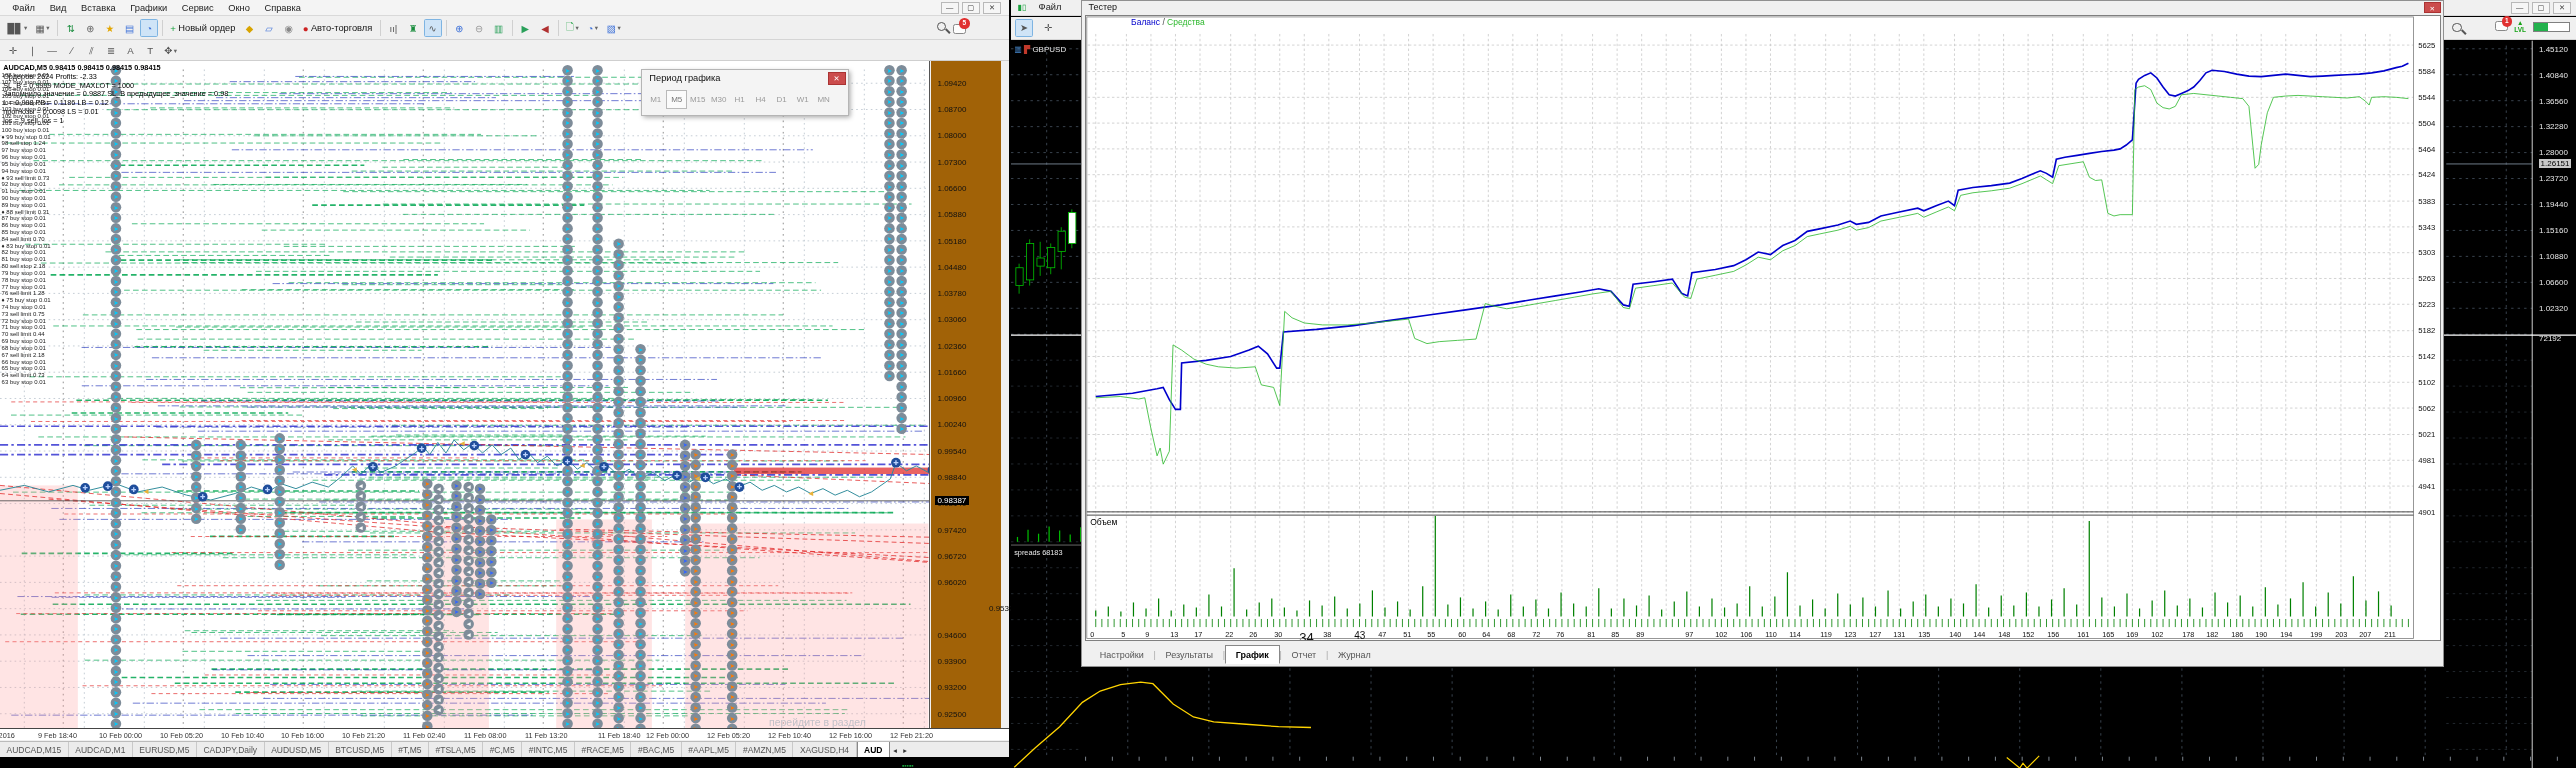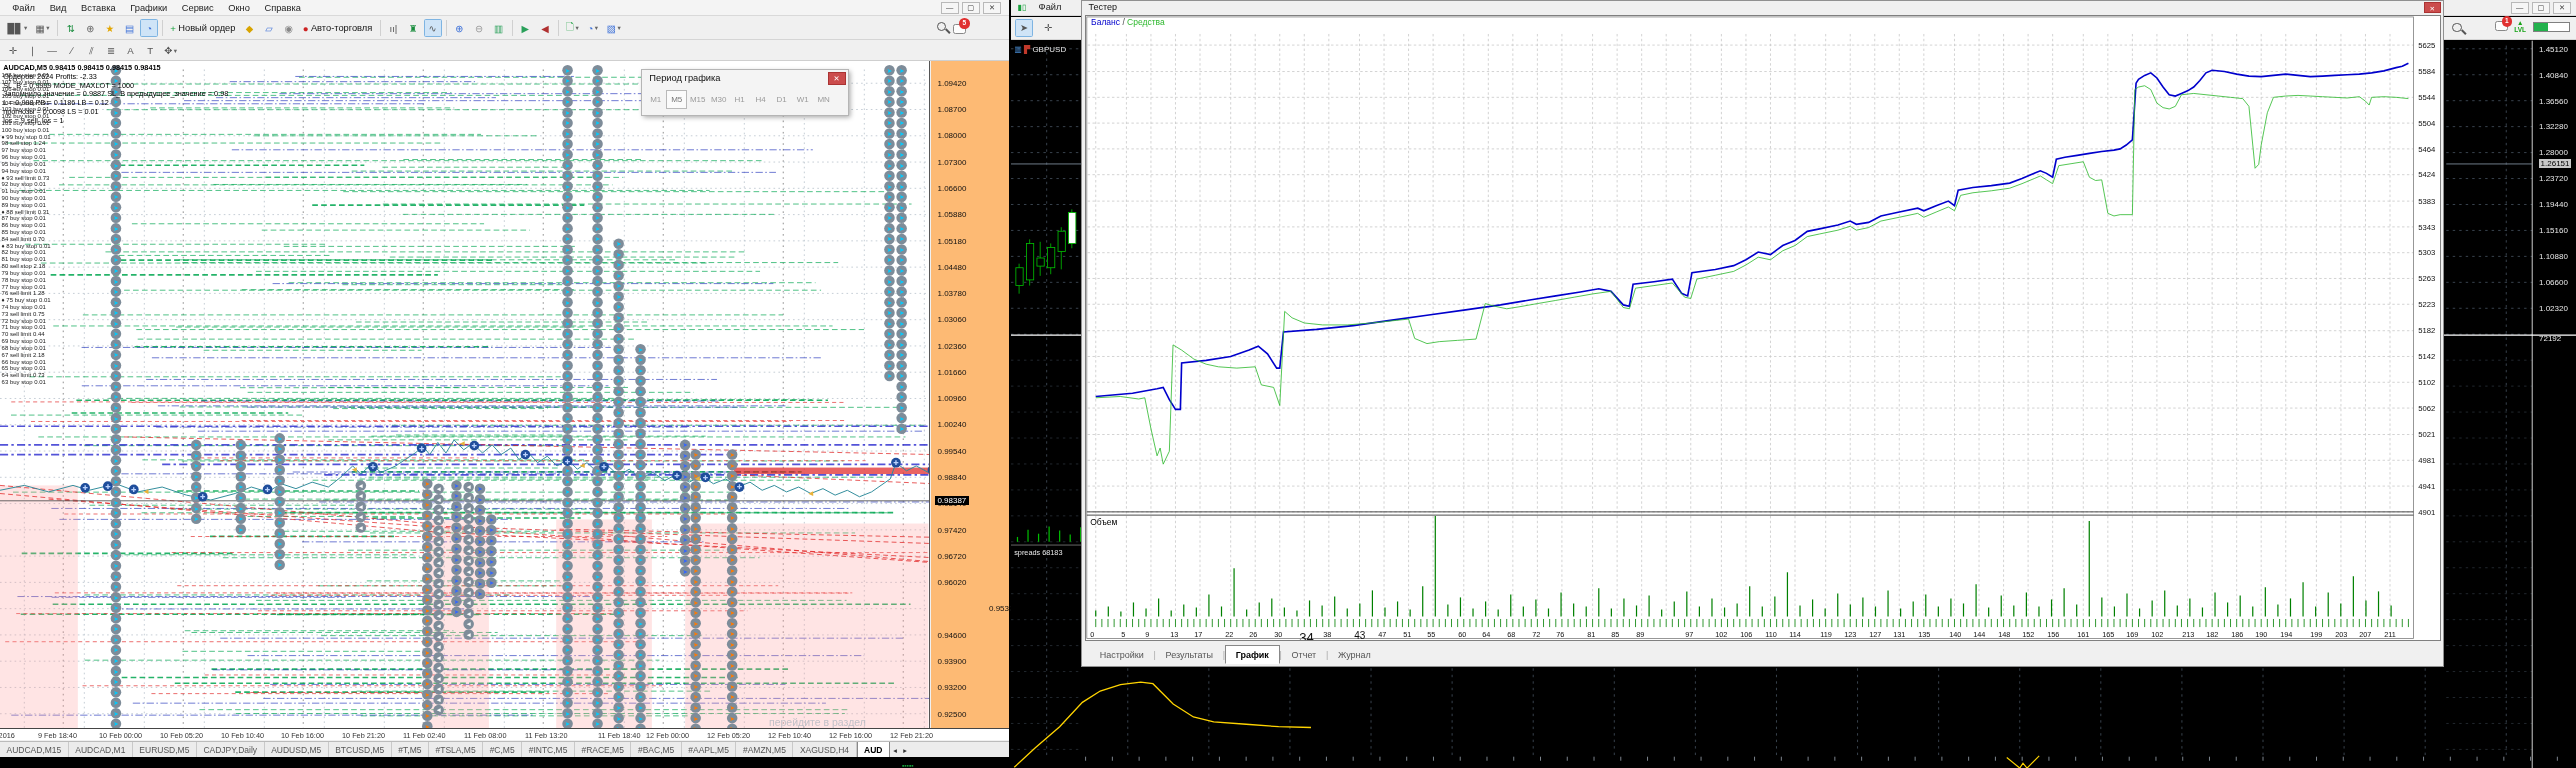--- a/index.html
+++ b/index.html
@@ -19,21 +19,21 @@
   .tbtn .cap { font-size:6.5px; color:#666; margin-left:1.6px; }
   .tlabel { font-size:9.3px; color:#111; margin-left:2.4px; }
   .vsep { width:0.8px; height:16px; background:#d0d0d0; margin:0 3.2px; }
   .toolbar2 { left:0; top:41px; width:100%; height:20px; background:#f0f0f0; border-bottom:0.8px solid #cfcfcf; display:flex; align-items:center; padding-left:3.2px; }
 
   
   #lchart { left:0; top:61px; width:930px; height:668px; background:#fff; overflow:hidden; border-right:0.8px solid #555; }
   #lsvg { position:absolute; left:0; top:0; }
   .cmt { position:absolute; font-size:7.3px; color:#000; white-space:nowrap; }
   #lwatermark { position:absolute; font-size:10.5px; color:#aeb6bf; opacity:.75; }
-  #lpaxis { left:931px; top:61px; width:78px; height:668px; background:#fdba74; }
+  #lpaxis { left:931px; top:61px; width:70px; height:668px; background:#a16207; }
   #ltaxis { left:0; top:728px; width:1009px; height:12px; background:#fff; border-top:0.8px solid #444; overflow:hidden; }
   #ltabs { left:0; top:741px; width:1009px; height:16px; background:#ececec; border-top:0.8px solid #bbb; display:flex; align-items:flex-end; overflow:hidden; }
   .stab { font-size:8.5px; color:#555; padding:2.4px 6.5px 2.4px 6.5px; border-right:0.8px solid #c9c9c9; white-space:nowrap; }
   .stab.active { background:#fff; color:#000; font-weight:bold; border:0.8px solid #888; border-bottom:none; }
   .tabarr { font-size:7.3px; color:#333; padding:2.4px 3.2px; }
 
   
   #pdialog { left:641px; top:69px; width:208px; height:47px; background:#f4f4f4; border:0.8px solid #b5b5b5; box-shadow:1.6px 2.4px 4.9px rgba(0,0,0,.35); z-index:40; }
   #pdialog .ttl { position:absolute; left:7.3px; top:3.2px; font-size:9.3px; color:#111; }
   #pdialog .close { position:absolute; right:2.4px; top:2.4px; width:18px; height:13px; background:#cb4c4c; color:#fff; font-size:7.3px; text-align:center; line-height:12px; border:0.8px solid #a33; }
@@ -1981,21 +1981,21 @@
         <div style="position: absolute; left: 1528px; top: 304px; font-size: 8px; color: rgb(232, 232, 232);">1.02320</div>
       </div>
     <div class="dbadge" style="left:1528px;top:159px;">1.26151</div>
     <div class="dlab" style="left:1528px;top:334px;">72192</div>
 
     <div id="tester" class="abs" style="left:70px;">
       <div class="ttl">Тестер</div>
       <div class="close">✕</div>
       <div id="tgraph">
         <div id="tlegend">
-          <span style="color:#0000cc;">Баланс</span><span style="color:#444;"> / </span><span style="color:#2db82d;">Средства</span>
+          <span style="color:#0000cc;margin-left:40px;">Баланс</span><span style="color:#444;"> / </span><span style="color:#2db82d;">Средства</span>
         </div>
         <div id="tvol-label">Объем</div>
         <svg id="tsvg" width="1355" height="625" style="position:absolute;left:0;top:0;" viewBox="0 0 1670 770">
             <line x1="12" y1="22" x2="12" y2="740" stroke="#c9c9c9" stroke-width="1" stroke-dasharray="3 3" opacity="1"></line>
             <line x1="49.8" y1="22" x2="49.8" y2="740" stroke="#c9c9c9" stroke-width="1" stroke-dasharray="3 3" opacity="1"></line>
             <line x1="80.03999999999999" y1="22" x2="80.03999999999999" y2="740" stroke="#c9c9c9" stroke-width="1" stroke-dasharray="3 3" opacity="1"></line>
             <line x1="110.28" y1="22" x2="110.28" y2="740" stroke="#c9c9c9" stroke-width="1" stroke-dasharray="3 3" opacity="1"></line>
             <line x1="140.51999999999998" y1="22" x2="140.51999999999998" y2="740" stroke="#c9c9c9" stroke-width="1" stroke-dasharray="3 3" opacity="1"></line>
             <line x1="178.32" y1="22" x2="178.32" y2="740" stroke="#c9c9c9" stroke-width="1" stroke-dasharray="3 3" opacity="1"></line>
             <line x1="208.56" y1="22" x2="208.56" y2="740" stroke="#c9c9c9" stroke-width="1" stroke-dasharray="3 3" opacity="1"></line>
@@ -2444,21 +2444,21 @@
             <div style="position: absolute; left: 832px; top: 614px; font-size: 7.3px; color: rgb(17, 17, 17);">135</div>
             <div style="position: absolute; left: 863px; top: 614px; font-size: 7.3px; color: rgb(17, 17, 17);">140</div>
             <div style="position: absolute; left: 887px; top: 614px; font-size: 7.3px; color: rgb(17, 17, 17);">144</div>
             <div style="position: absolute; left: 912px; top: 614px; font-size: 7.3px; color: rgb(17, 17, 17);">148</div>
             <div style="position: absolute; left: 936px; top: 614px; font-size: 7.3px; color: rgb(17, 17, 17);">152</div>
             <div style="position: absolute; left: 961px; top: 614px; font-size: 7.3px; color: rgb(17, 17, 17);">156</div>
             <div style="position: absolute; left: 991px; top: 614px; font-size: 7.3px; color: rgb(17, 17, 17);">161</div>
             <div style="position: absolute; left: 1016px; top: 614px; font-size: 7.3px; color: rgb(17, 17, 17);">165</div>
             <div style="position: absolute; left: 1040px; top: 614px; font-size: 7.3px; color: rgb(17, 17, 17);">169</div>
             <div style="position: absolute; left: 1065px; top: 614px; font-size: 7.3px; color: rgb(17, 17, 17);">102</div>
-            <div style="position: absolute; left: 1096px; top: 614px; font-size: 7.3px; color: rgb(17, 17, 17);">213</div>
+            <div style="position: absolute; left: 1096px; top: 614px; font-size: 7.3px; color: rgb(17, 17, 17);">178</div>
             <div style="position: absolute; left: 1120px; top: 614px; font-size: 7.3px; color: rgb(17, 17, 17);">182</div>
             <div style="position: absolute; left: 1145px; top: 614px; font-size: 7.3px; color: rgb(17, 17, 17);">186</div>
             <div style="position: absolute; left: 1169px; top: 614px; font-size: 7.3px; color: rgb(17, 17, 17);">190</div>
             <div style="position: absolute; left: 1194px; top: 614px; font-size: 7.3px; color: rgb(17, 17, 17);">194</div>
             <div style="position: absolute; left: 1224px; top: 614px; font-size: 7.3px; color: rgb(17, 17, 17);">199</div>
             <div style="position: absolute; left: 1249px; top: 614px; font-size: 7.3px; color: rgb(17, 17, 17);">203</div>
             <div style="position: absolute; left: 1273px; top: 614px; font-size: 7.3px; color: rgb(17, 17, 17);">207</div>
             <div style="position: absolute; left: 1298px; top: 614px; font-size: 7.3px; color: rgb(17, 17, 17);">211</div>
           </div>
       </div>

